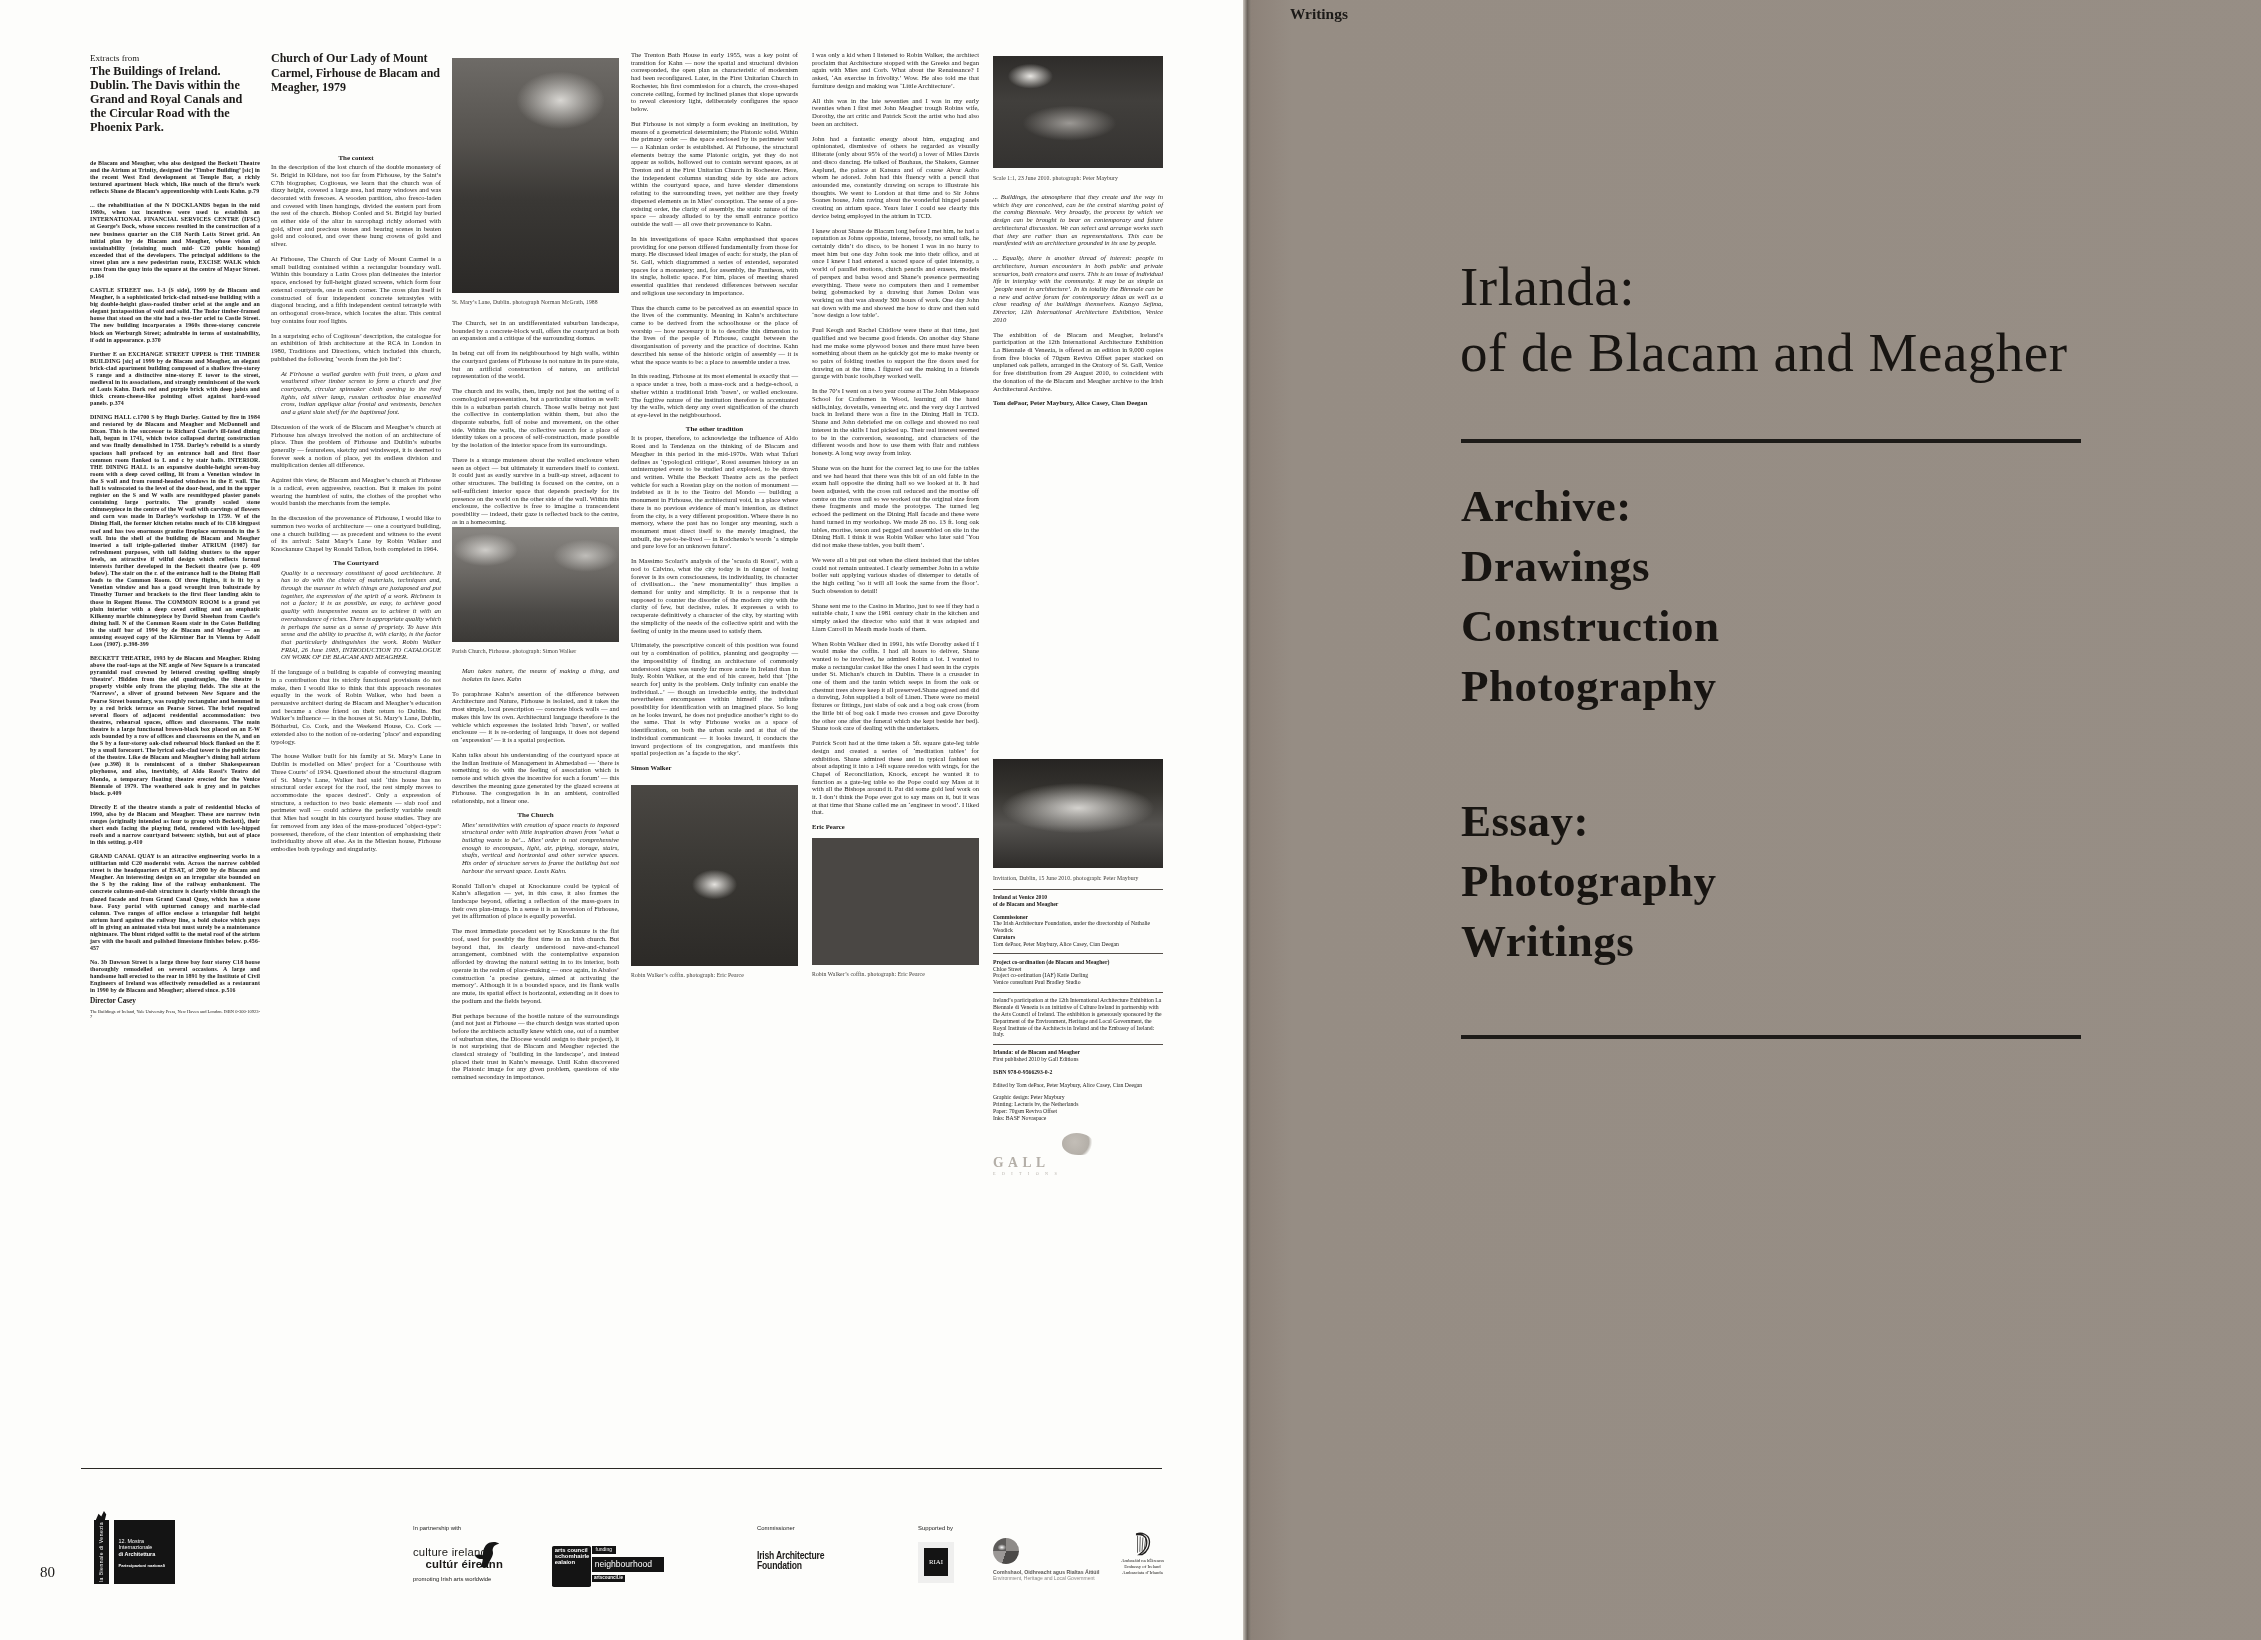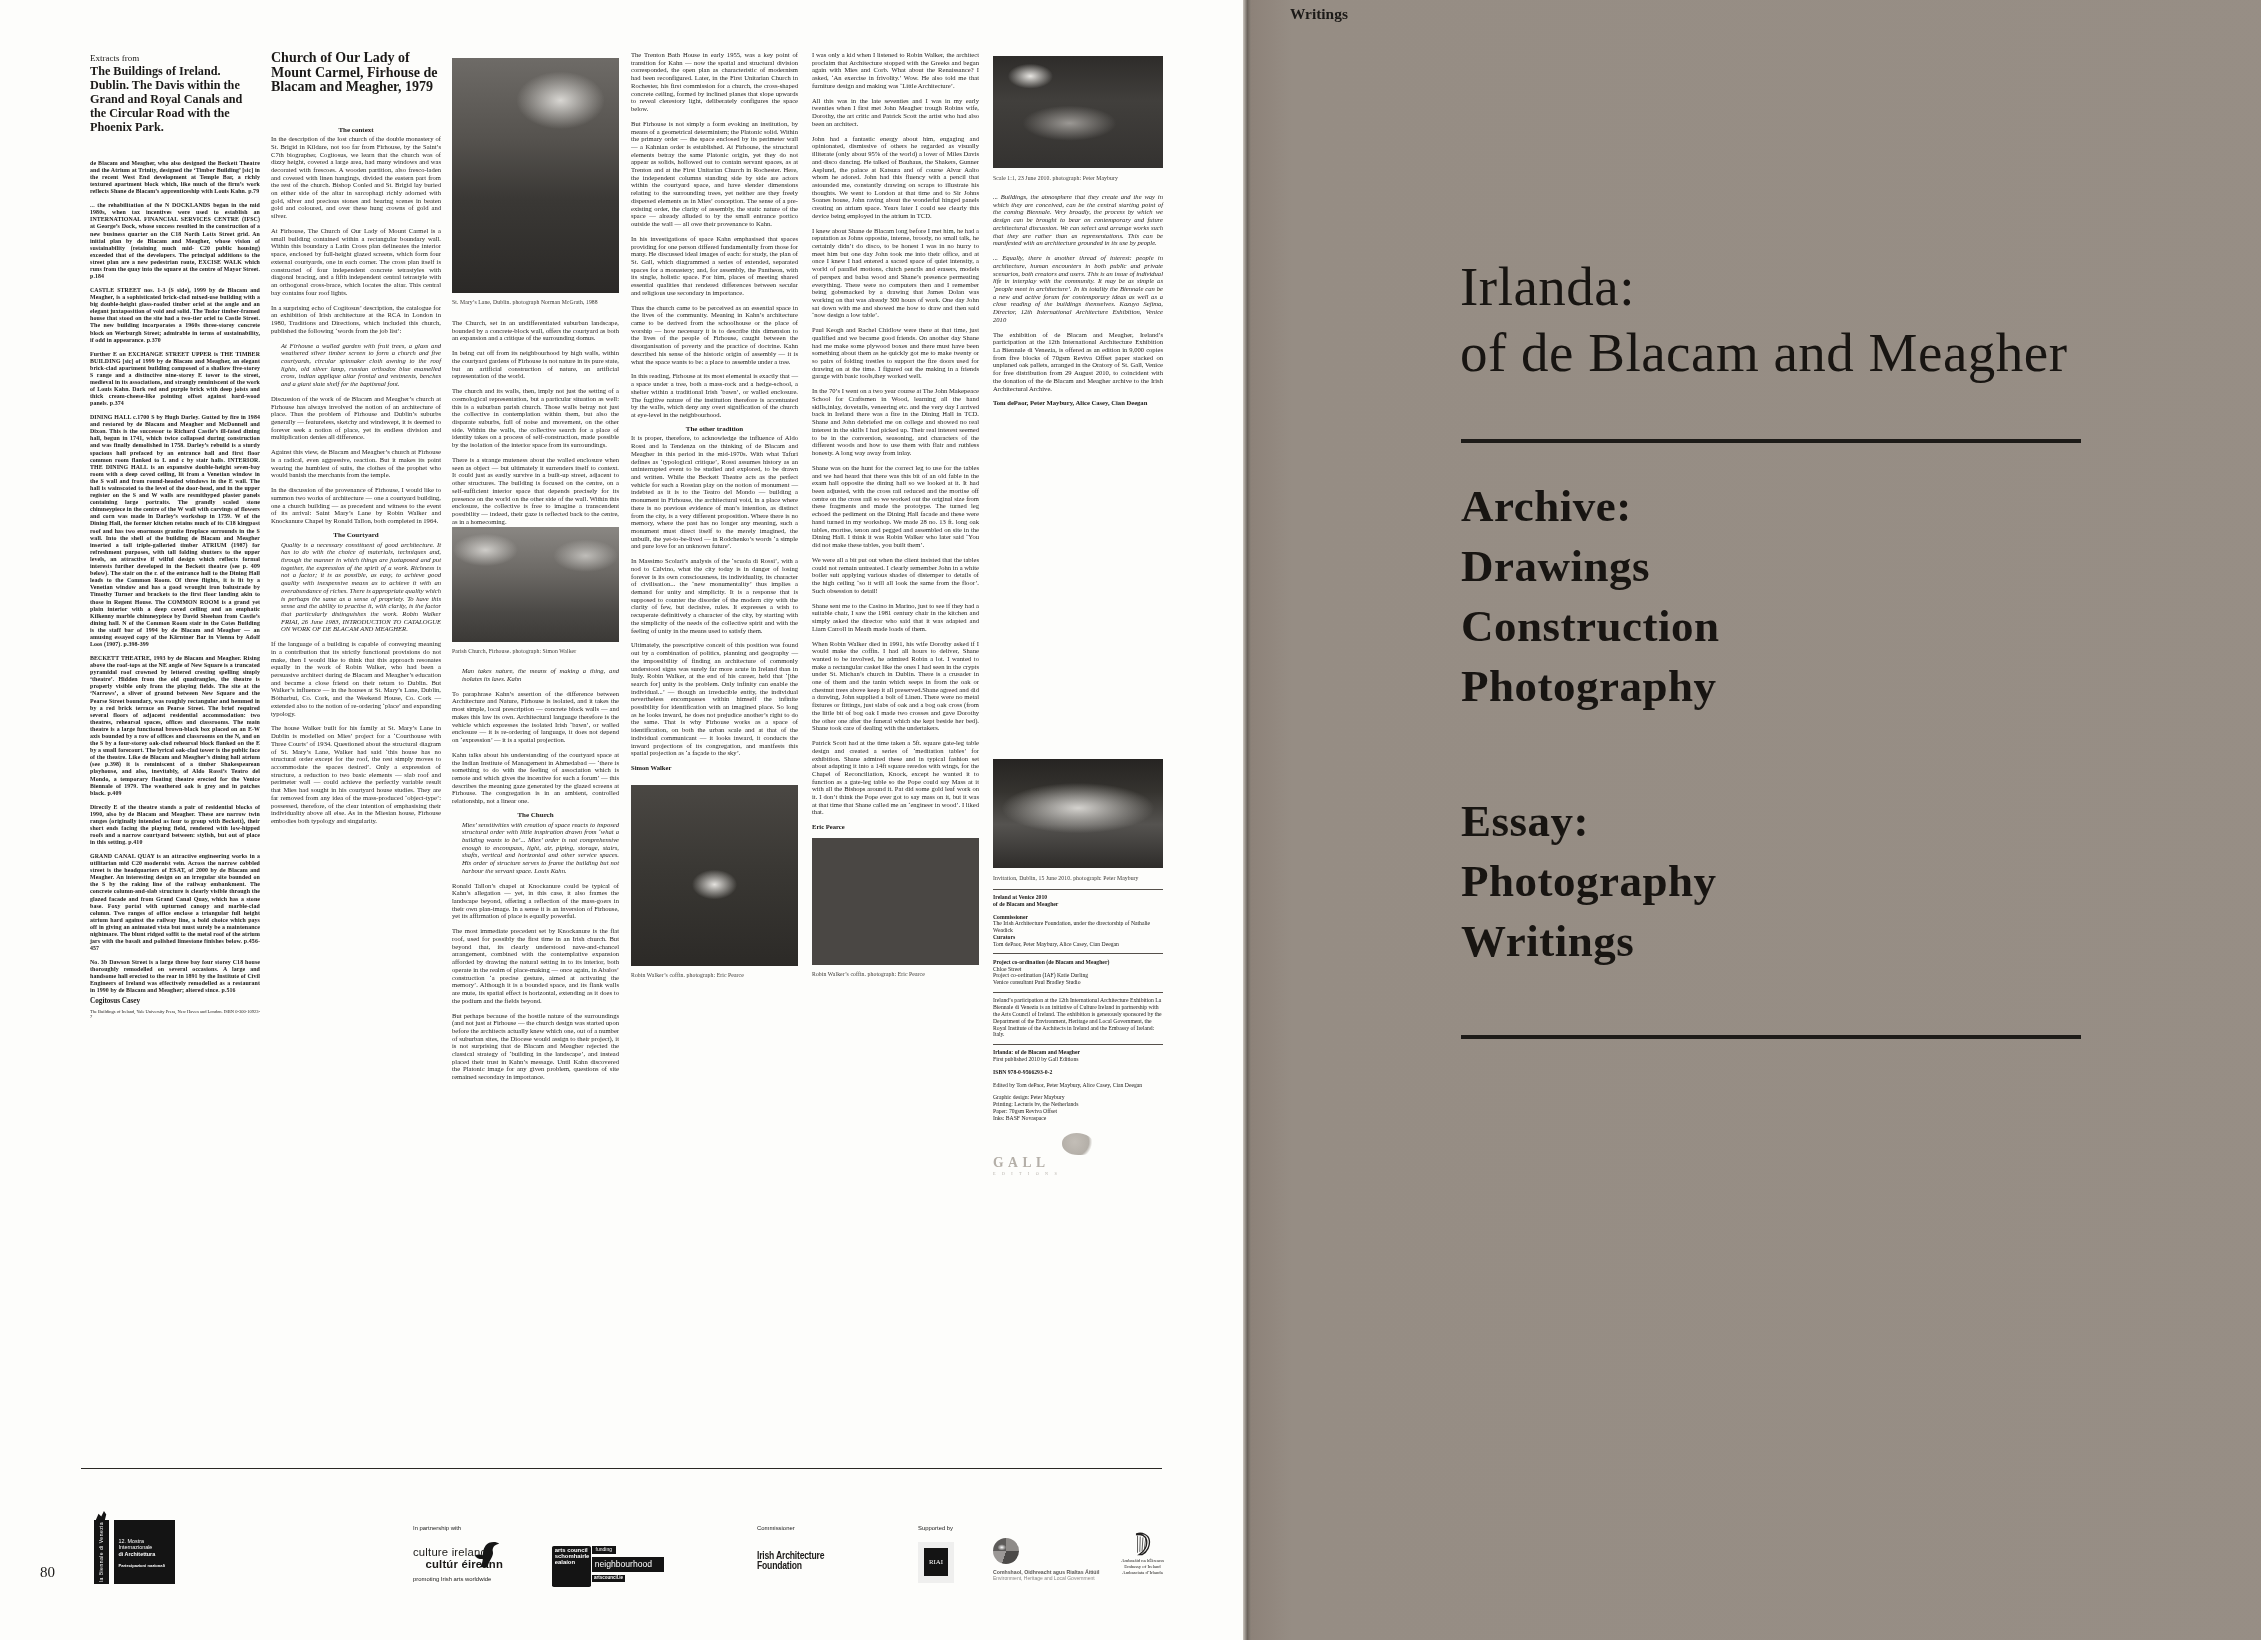--- a/index.html
+++ b/index.html
@@ -53,26 +53,26 @@
           <p class="p">de Blacam and Meagher, who also designed the Beckett Theatre and the Atrium at Trinity, designed the ‘Timber Building’ [sic] in the recent West End development at Temple Bar, a richly textured apartment block which, like much of the firm’s work reflects Shane de Blacam’s apprenticeship with Louis Kahn. p.79</p>
           <p class="p">... the rehabilitation of the N DOCKLANDS began in the mid 1980s, when tax incentives were used to establish an INTERNATIONAL FINANCIAL SERVICES CENTRE (IFSC) at George’s Dock, whose success resulted in the construction of a new business quarter on the C18 North Lotts Street grid. An initial plan by de Blacam and Meagher, whose vision of sustainability (retaining much mid- C20 public housing) exceeded that of the developers. The principal additions to the street plan are a new pedestrian route, EXCISE WALK which runs from the quay into the square at the centre of Mayor Street. p.184</p>
           <p class="p">CASTLE STREET nos. 1-3 (S side), 1999 by de Blacam and Meagher, is a sophisticated brick-clad mixed-use building with a big double-height glass-roofed timber oriel at the angle and an elegant juxtaposition of void and solid. The Tudor timber-framed house that stood on the site had a two-tier oriel to Castle Street. The new building incorporates a 1960s three-storey concrete block on Werburgh Street; admirable in terms of sustainability, if odd in appearance. p.370</p>
           <p class="p">Further E on EXCHANGE STREET UPPER is THE TIMBER BUILDING [sic] of 1999 by de Blacam and Meagher, an elegant brick-clad apartment building composed of a shallow five-storey S range and a distinctive nine-storey E tower to the street, medieval in its associations, and strongly reminiscent of the work of Louis Kahn. Dark red and purple brick with deep joists and thick cream-cheese-like pointing offset against hard-wood panels. p.374</p>
           <p class="p">DINING HALL c.1700 S by Hugh Darley. Gutted by fire in 1984 and restored by de Blacam and Meagher and McDonnell and Dixon. This is the successor to Richard Castle’s ill-fated dining hall, begun in 1741, which twice collapsed during construction and was finally demolished in 1758. Darley’s rebuild is a sturdy spacious hall prefaced by an entrance hall and first floor common room flanked to L and c by stair halls. INTERIOR. THE DINING HALL is an expansive double-height seven-bay room with a deep coved ceiling, lit from a Venetian window in the S wall and from round-headed windows in the E wall. The hall is wainscoted to the level of the door-head, and in the upper register on the S and W walls are resmithyped plaster panels containing large portraits. The grandly scaled stone chimneypiece in the centre of the W wall with carvings of flowers and corn was made in Darley’s workshop in 1759. W of the Dining Hall, the former kitchen retains much of its C18 kingpost roof and has two enormous granite fireplace surrounds in the S wall. Into the shell of the building de Blacam and Meagher inserted a tall triple-galleried timber ATRIUM (1987) for refreshment purposes, with tall folding shutters to the upper levels, an attractive if wilful design which reflects formal interests further developed in the Beckett theatre (see p. 409 below). The stair on the r. of the entrance hall to the Dining Hall leads to the Common Room. Of three flights, it is lit by a Venetian window and has a good wrought iron balustrade by Timothy Turner and brackets to the first floor landing akin to those in Regent House. The COMMON ROOM is a grand yet plain interior with a deep coved ceiling and an emphatic Kilkenny marble chimneypiece by David Sheehan from Castle’s dining hall. N of the Common Room stair in the Cotes Building is the staff bar of 1994 by de Blacam and Meagher — an amusing essayed copy of the Kärntner Bar in Vienna by Adolf Loos (1907). p.398-399</p>
           <p class="p">BECKETT THEATRE, 1993 by de Blacam and Meagher. Rising above the roof-tops at the NE angle of New Square is a truncated pyramidal roof crowned by lettered cresting spelling simply ‘theatre’. Hidden from the old quadrangles, the theatre is properly visible only from the playing fields. The site at the ‘Narrows’, a sliver of ground between New Square and the Pearse Street boundary, was roughly rectangular and hemmed in by a red brick terrace on Pearse Street. The brief required several floors of adjacent residential accommodation: two theatres, rehearsal spaces, offices and classrooms. The main theatre is a large functional brown-black box placed on an E-W axis bounded by a row of offices and classrooms on the N, and on the S by a four-storey oak-clad rehearsal block flanked on the E by a small forecourt. The lyrical oak-clad tower is the public face of the theatre. Like de Blacam and Meagher’s dining hall atrium (see p.398) it is reminiscent of a timber Shakespearean playhouse, and also, inevitably, of Aldo Rossi’s Teatro del Mondo, a temporary floating theatre erected for the Venice Biennale of 1979. The weathered oak is grey and in patches black. p.409</p>
           <p class="p">Directly E of the theatre stands a pair of residential blocks of 1990, also by de Blacam and Meagher. These are narrow twin ranges (originally intended as four to group with Beckett), their short ends facing the playing field, rendered with low-hipped roofs and a narrow courtyard between: stylish, but out of place in this setting. p.410</p>
           <p class="p">GRAND CANAL QUAY is an attractive engineering works in a utilitarian mid C20 modernist vein. Across the narrow cobbled street is the headquarters of ESAT, of 2000 by de Blacam and Meagher. An interesting design on an irregular site bounded on the S by the raking line of the railway embankment. The concrete column-and-slab structure is clearly visible through the glazed facade and from Grand Canal Quay, which has a stone base. Foxy portal with upturned canopy and marble-clad column. Two ranges of office enclose a triangular full height atrium hard against the railway line, a bold choice which pays off in giving an animated vista but must surely be a maintenance nightmare. The blunt ridged soffit to the metal roof of the atrium jars with the basalt and polished limestone finishes below. p.456-457</p>
           <p class="p last" style="margin-bottom: 1.8px;">No. 3b Dawson Street is a large three bay four storey C18 house thoroughly remodelled on several occasions. A large and handsome hall erected to the rear in 1891 by the Institute of Civil Engineers of Ireland was effectively remodelled as a restaurant in 1990 by de Blacam and Meagher; altered since. p.516</p>
         </div>
-      <div class="sig" style="font-size:7.2px;margin-top:2.7px;">Cogitosus Casey</div>
+      <div class="sig" style="font-size:7.2px;margin-top:2.7px;">Director Casey</div>
       <div style="font-size:4.5px;line-height:5.4px;margin-top:3.6px;font-weight:normal;">The Buildings of Ireland, Yale University Press, New Haven and London. ISBN 0-300-10923-7</div>
     </div>
 
     <div class="col" style="left:271px;width:170px;">
-      <div style="margin-top:51px;font-size:14px;line-height:14.5px;font-weight:bold;margin-bottom:32px;">Church of Our Lady of Mount Carmel, Firhouse de Blacam and Meagher, 1979</div>
+      <div style="margin-top:51px;font-size:12px;line-height:14.5px;font-weight:bold;margin-bottom:60px;">Church of Our Lady of Mount Carmel, Firhouse de Blacam and Meagher, 1979</div>
       <div>
           <p class="p sub">The context</p>
           <p class="p">In the description of the lost church of the double monastery of St. Brigid in Kildare, not too far from Firhouse, by the Saint’s C7th biographer, Cogitosus, we learn that the church was of dizzy height, covered a large area, had many windows and was decorated with frescoes. A wooden partition, also fresco-laden and covered with linen hangings, divided the eastern part from the rest of the church. Bishop Conled and St. Brigid lay buried on either side of the altar in sarcophagi richly adorned with gold, silver and precious stones and bearing scenes in beaten gold and coloured, and over these hung crowns of gold and silver.</p>
           <p class="p">At Firhouse, The Church of Our Lady of Mount Carmel is a small building contained within a rectangular boundary wall. Within this boundary a Latin Cross plan delineates the interior space, enclosed by full-height glazed screens, which form four external courtyards, one in each corner. The cross plan itself is constructed of four independent concrete tetrastyles with diagonal bracing, and a fifth independent central tetrastyle with an orthogonal cross-brace, which locates the altar. This central bay contains four roof lights.</p>
           <p class="p">In a surprising echo of Cogitosus’ description, the catalogue for an exhibition of Irish architecture at the RCA in London in 1980, Traditions and Directions, which included this church, published the following ‘words from the job list’:</p>
           <p class="p q">At Firhouse a walled garden with fruit trees, a glass and weathered silver timber screen to form a church and five courtyards, circular spinnaker cloth awning to the roof lights, old silver lamp, russian orthodox blue enamelled cross, indian applique altar frontal and vestments, benches and a giant slate shelf for the baptismal font.</p>
           <p class="p">Discussion of the work of de Blacam and Meagher’s church at Firhouse has always involved the notion of an architecture of place. Thus the problem of Firhouse and Dublin’s suburbs generally — featureless, sketchy and windswept, it is deemed to forever seek a notion of place, yet its endless division and multiplication denies all difference.</p>
           <p class="p">Against this view, de Blacam and Meagher’s church at Firhouse is a radical, even aggressive, reaction. But it makes its point wearing the humblest of suits, the clothes of the prophet who would banish the merchants from the temple.</p>
           <p class="p">In the discussion of the provenance of Firhouse, I would like to summon two works of architecture — one a courtyard building, one a church building — as precedent and witness to the event of its arrival: Saint Mary’s Lane by Robin Walker and Knockanure Chapel by Ronald Tallon, both completed in 1964.</p>
           <p class="p sub">The Courtyard</p>

